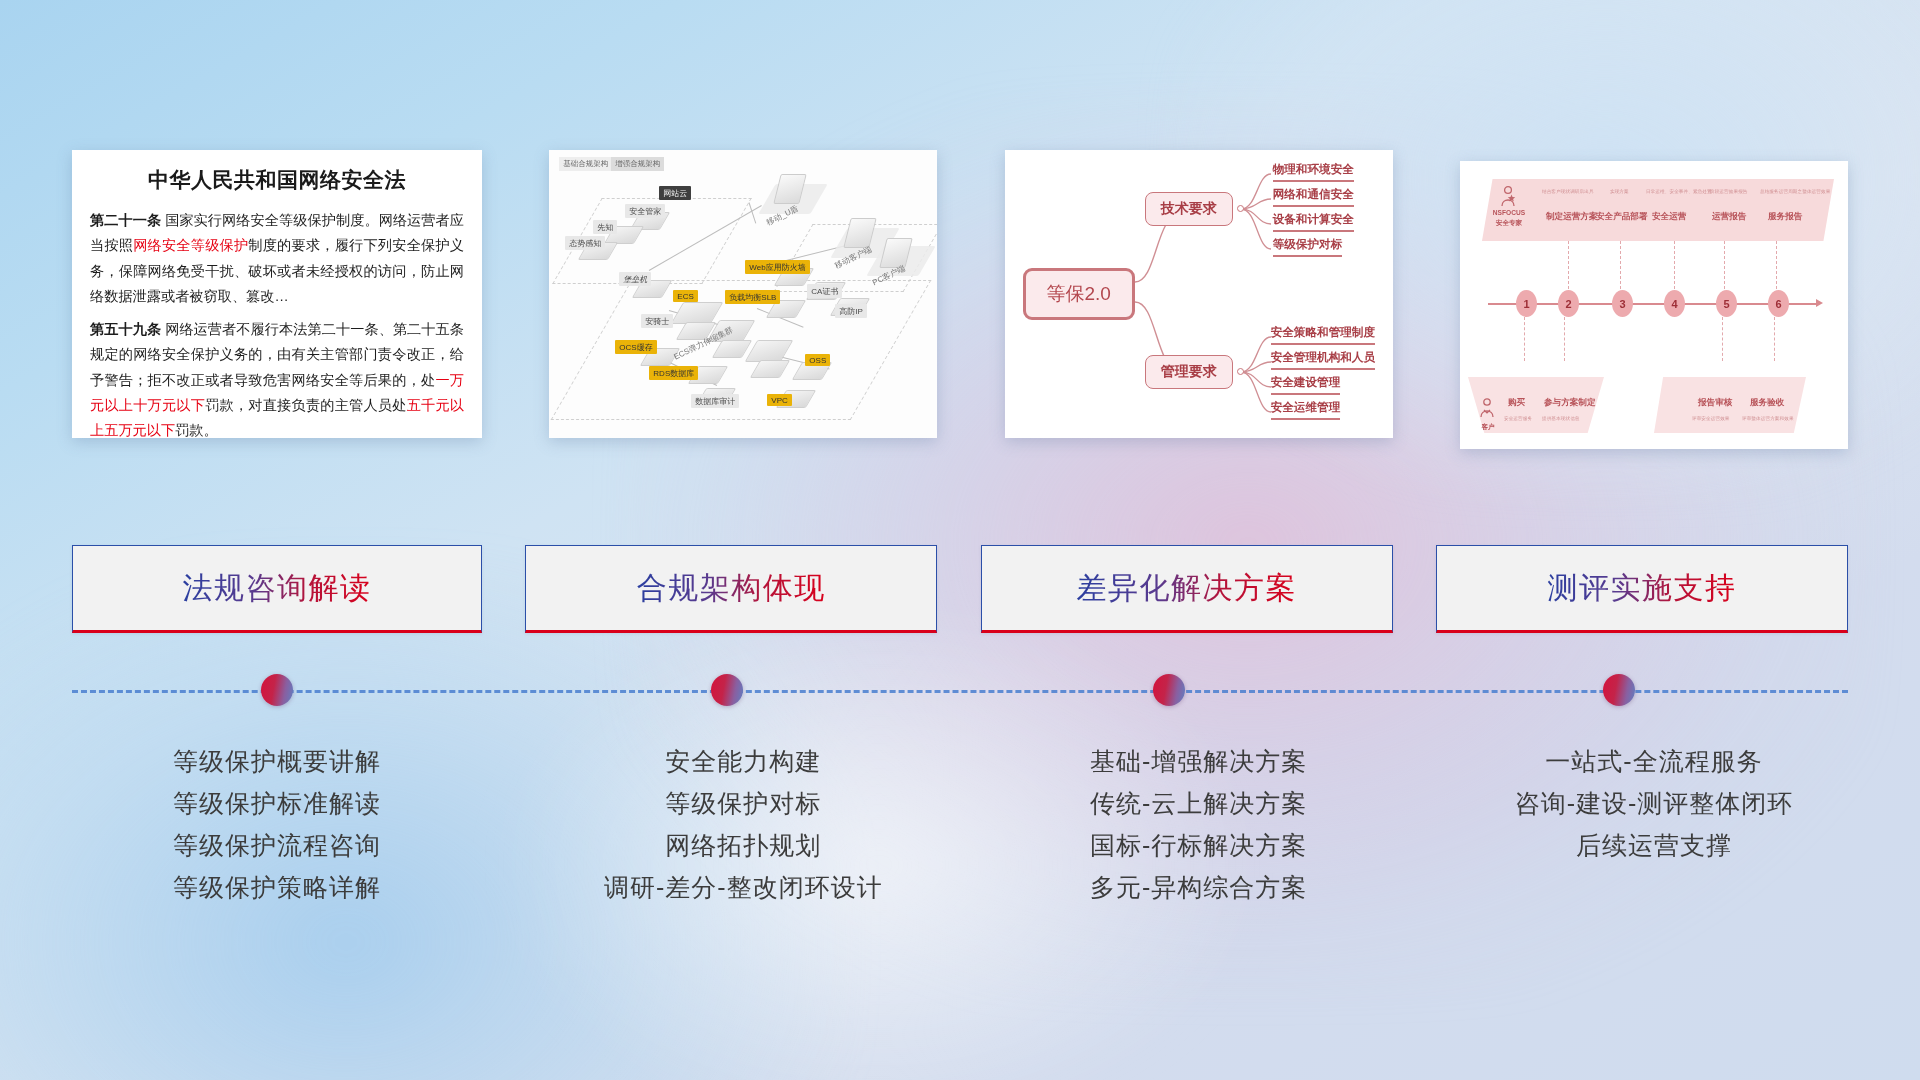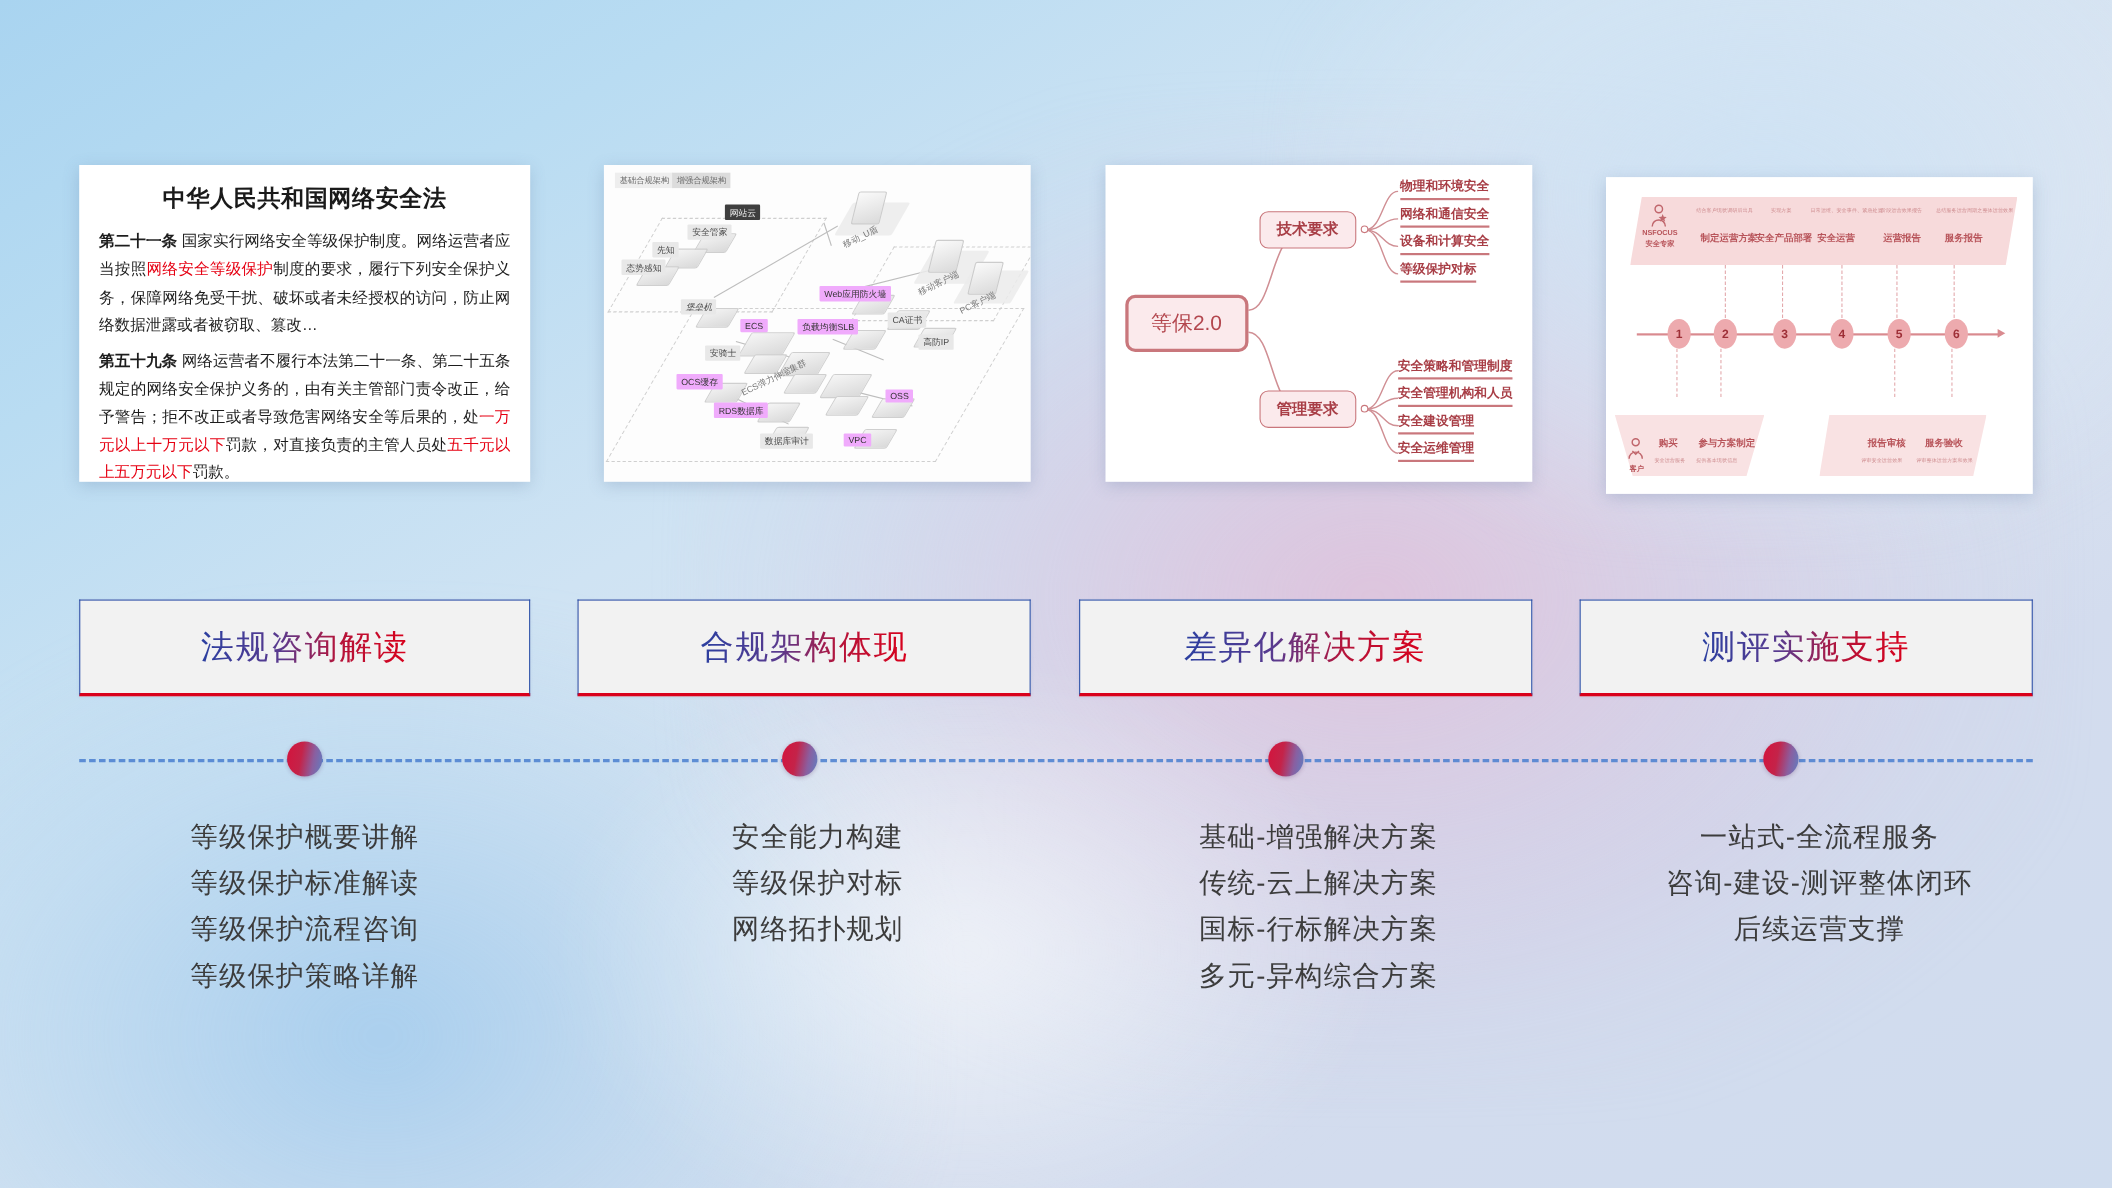--- a/index.html
+++ b/index.html
@@ -66,21 +66,21 @@
   #arch-inner{position:absolute;inset:0;}
   .arch-tab{
     position:absolute;top:7px;font-size:7.5px;color:#6a6a6a;
     background:#eeeeee;padding:2px 4px;white-space:nowrap;
   }
   .arch-label{
     position:absolute;font-size:8px;color:#4a4a4a;white-space:nowrap;
     background:#e8e8e8;padding:1.5px 4px;border-radius:1px;
   }
   .arch-label.dark{background:#3f3f3f;color:#f0f0f0;}
-  .arch-label.plain{background:#f0abfc;color:#333;}
+  .arch-label.plain{background:#eab308;color:#333;}
   .arch-label.rot{transform:rotate(-26deg);background:transparent;color:#777;}
   .iso{
     position:absolute;width:30px;height:18px;
     background:linear-gradient(160deg,#f5f5f5,#d9d9d9);
     transform:skewX(-30deg) rotate(0deg);
     border:1px solid #cfcfcf;border-radius:2px;
   }
   .iso.plate{
     width:52px;height:30px;background:rgba(235,235,235,.85);border:none;
     transform:skewX(-30deg);
@@ -426,20 +426,21 @@
   <div class="list-col">
     <div class="list-item">等级保护概要讲解</div>
     <div class="list-item">等级保护标准解读</div>
     <div class="list-item">等级保护流程咨询</div>
     <div class="list-item">等级保护策略详解</div>
   </div>
   <div class="list-col narrow">
     <div class="list-item">安全能力构建</div>
     <div class="list-item">等级保护对标</div>
     <div class="list-item">网络拓扑规划</div>
+    <div class="list-item">调研-差分-整改闭环设计</div>
   </div>
   <div class="list-col narrow">
     <div class="list-item">基础-增强解决方案</div>
     <div class="list-item">传统-云上解决方案</div>
     <div class="list-item">国标-行标解决方案</div>
     <div class="list-item">多元-异构综合方案</div>
   </div>
   <div class="list-col narrow">
     <div class="list-item">一站式-全流程服务</div>
     <div class="list-item">咨询-建设-测评整体闭环</div>

